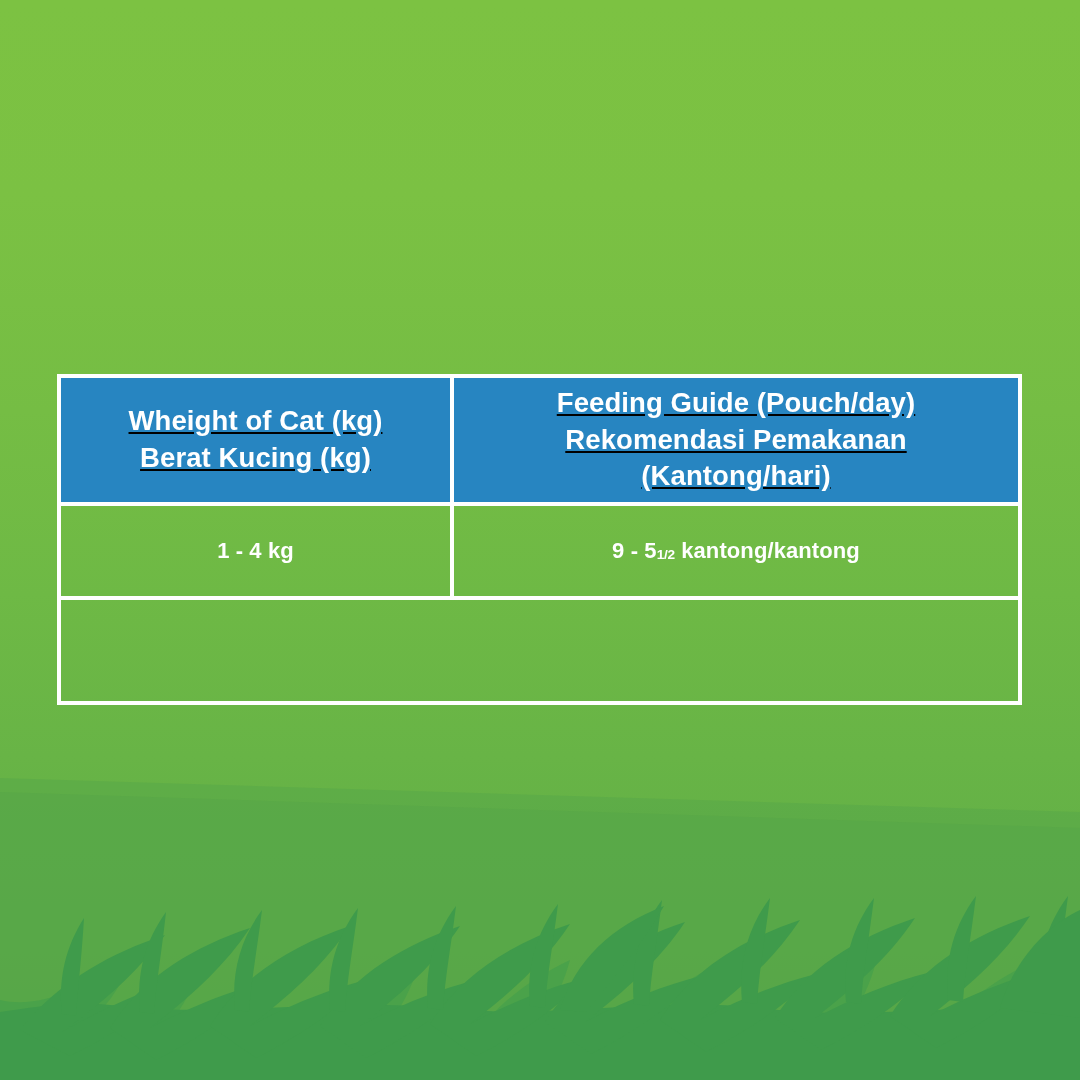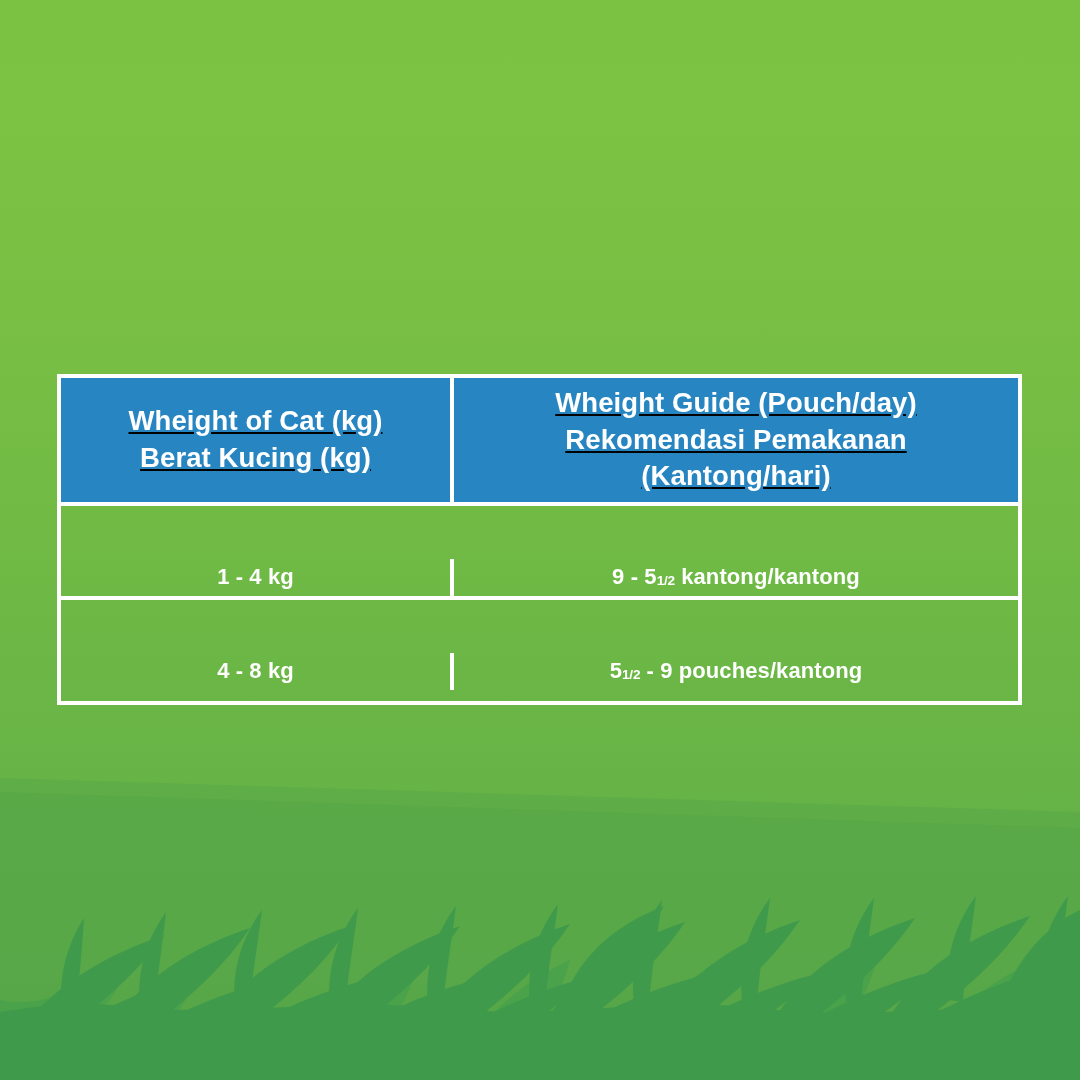--- a/index.html
+++ b/index.html
@@ -53,21 +53,20 @@
     width: 100%;
     box-sizing: border-box;
   }
   .t-row.header {
     height: 124px;
     text-decoration: underline;
   }
   .t-row.body-row {
     height: 94px;
     border-top: 4px solid #ffffff;
-    align-items: flex-end;
   }
   .t-cell {
     box-sizing: border-box;
     display: flex;
     align-items: center;
     justify-content: center;
     text-align: center;
     color: #ffffff;
     padding: 4px 10px;
   }
@@ -167,39 +166,33 @@
   </svg>
 
   <div class="table-wrap">
 
     <div class="t-row header">
       <div class="t-cell c-left">
         <span class="head-text">Wheight of Cat (kg)
 Berat Kucing (kg)</span>
       </div>
       <div class="t-cell c-right">
-        <span class="head-text">Wheight Guide (Pouch/day)
+        <span class="head-text">Feeding Guide (Pouch/day)
 Rekomendasi Pemakanan
 (Kantong/hari)</span>
       </div>
     </div>
 
     <div class="t-row body-row">
       <div class="t-cell c-left">
         <span class="cell-text">1 - 4 kg</span>
       </div>
       <div class="t-cell c-right">
         <span class="cell-text"><span>9 - 5</span><span class="frac">1/2</span><span> kantong/kantong</span></span>
       </div>
     </div>
 
     <div class="t-row body-row">
-      <div class="t-cell c-left">
-        <span class="cell-text">4 - 8 kg</span>
-      </div>
-      <div class="t-cell c-right">
-        <span class="cell-text"><span>5</span><span class="frac">1/2</span><span> - 9 pouches/kantong</span></span>
-      </div>
     </div>
 
   </div>
 
 </div>
 
 </body></html>

